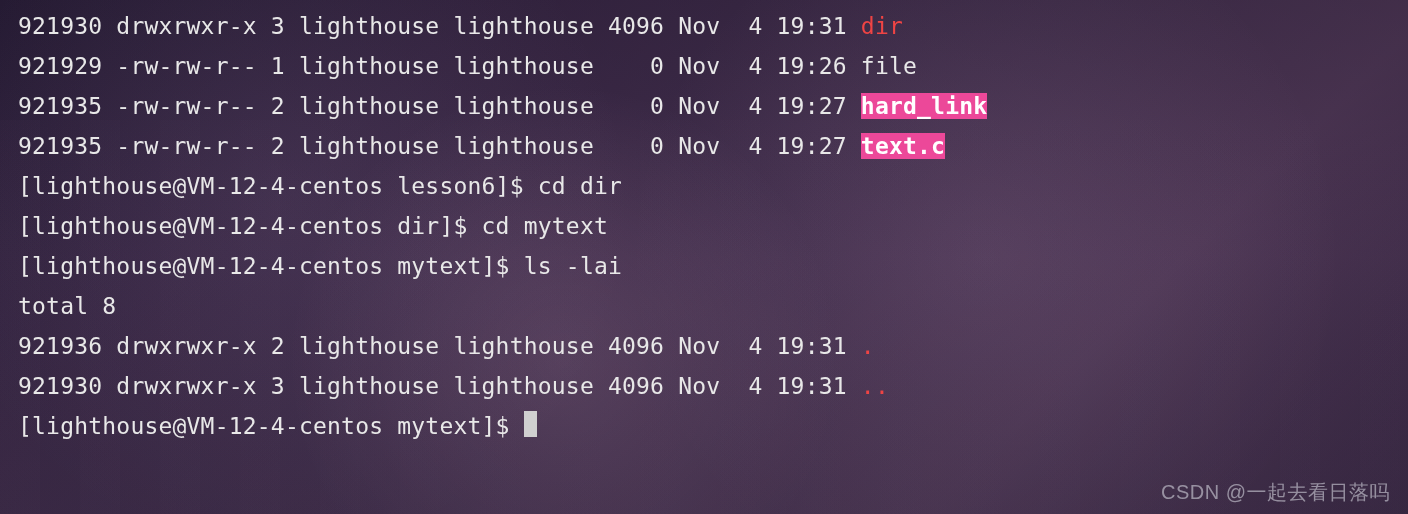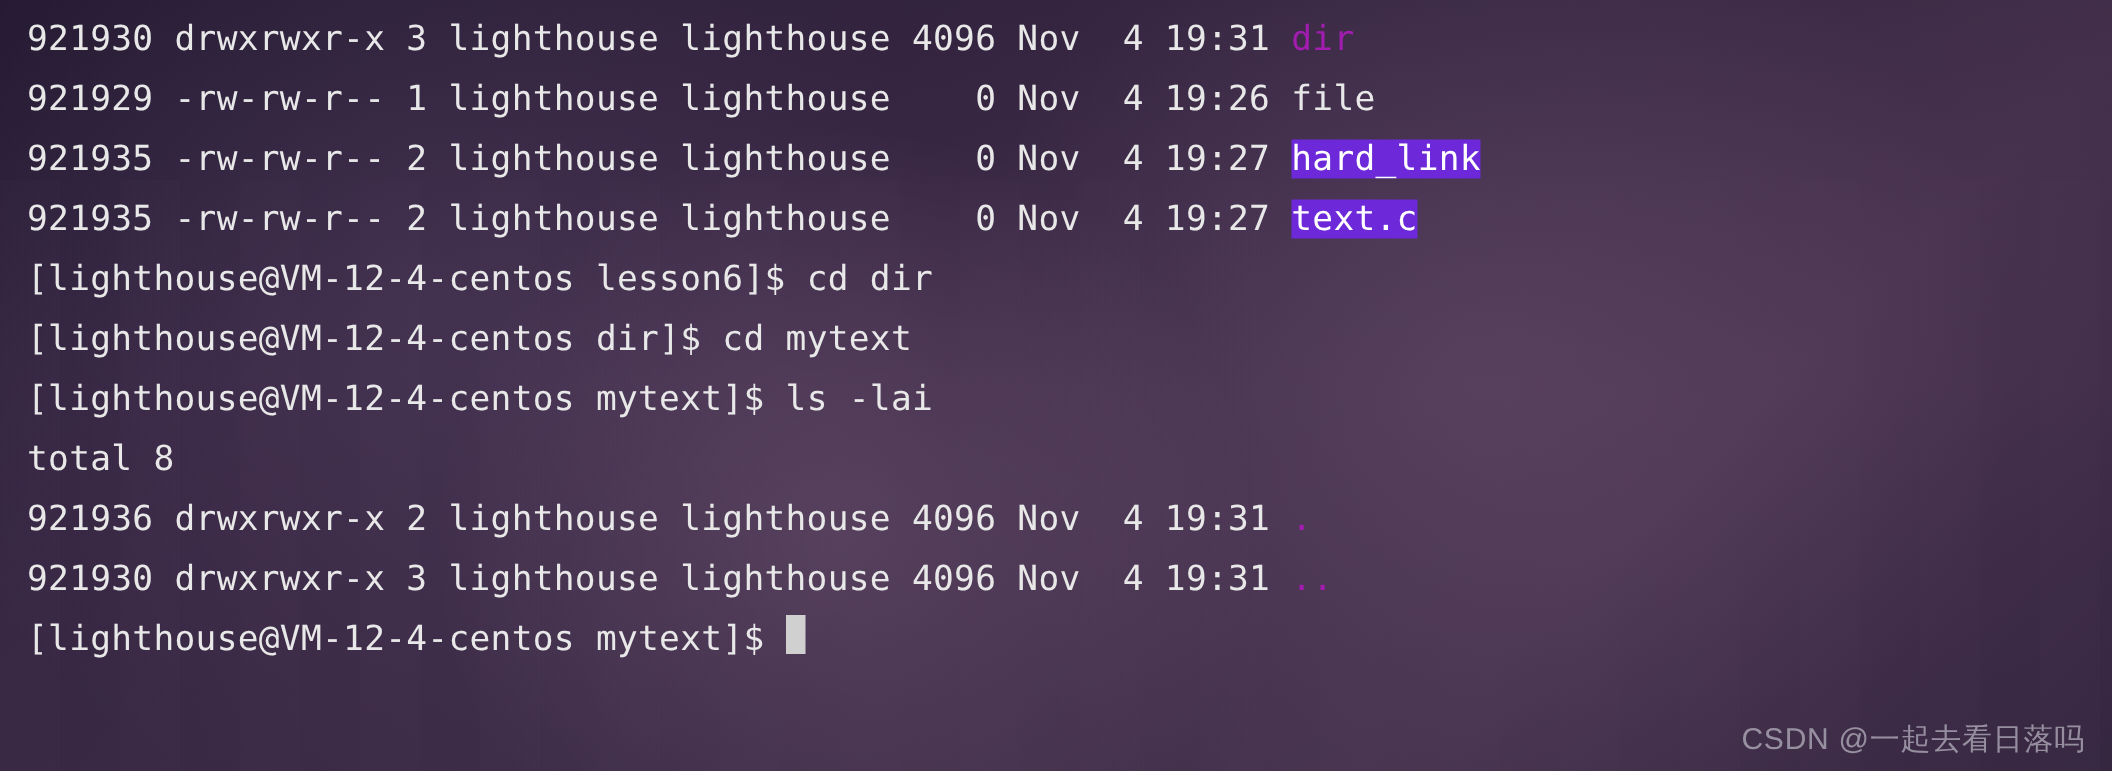--- a/index.html
+++ b/index.html
@@ -34,24 +34,25 @@
 .terminal {
   position: relative;
   padding: 6px 18px;
   font-size: 23px;
   line-height: 40px;
   color: #e8e8e8;
   font-weight: 500;
   white-space: pre;
   letter-spacing: 0.2px;
 }
-.dir-color { color: #a21caf; }
+.dir-color { color: #ef4444; }
 .selected {
-  background: #6d28d9;
+  background: #ec4899;
   color: #ffffff;
+  font-weight: bold;
 }
 .cursor {
   display: inline-block;
   width: 13px;
   height: 26px;
   background: #d0d0d0;
   vertical-align: -3px;
 }
 .watermark {
   position: absolute;

